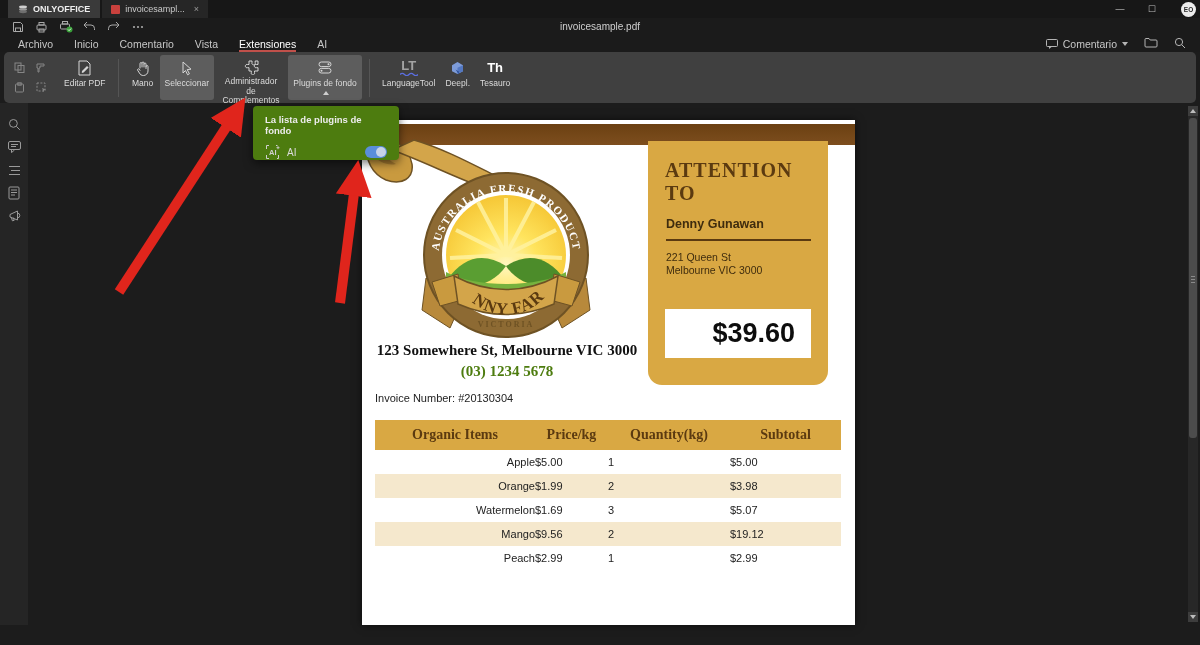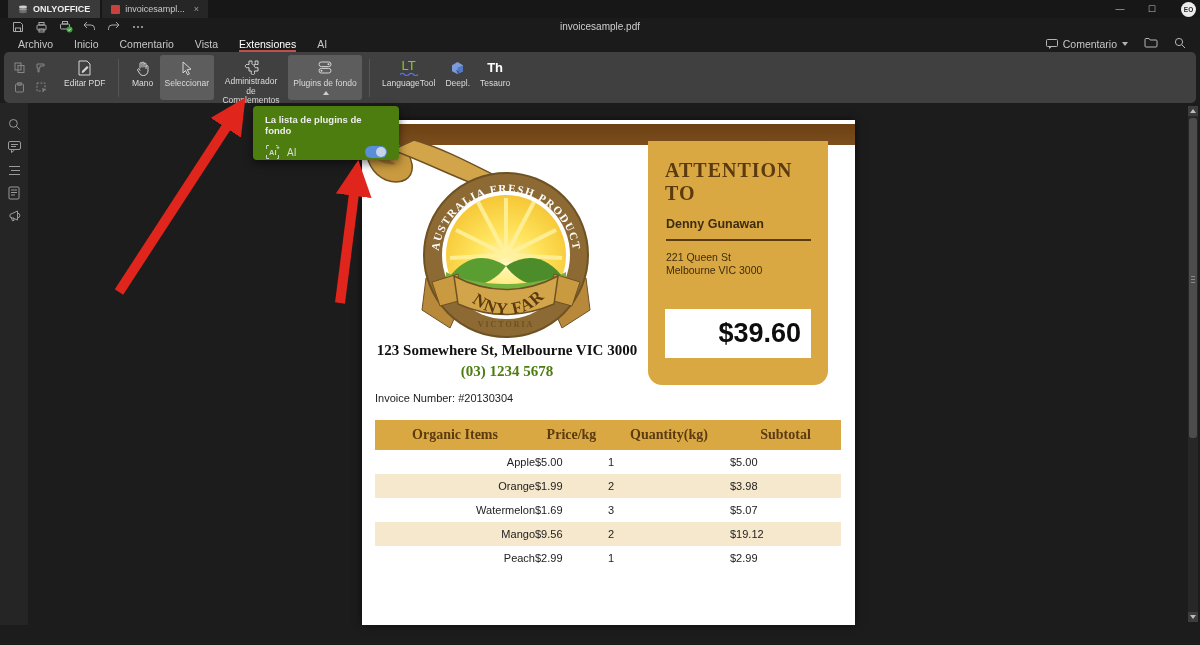--- a/index.html
+++ b/index.html
@@ -47,21 +47,21 @@
             border-radius:5px; display:flex; align-items:center; padding:0 8px; }
   .grid4 { display:grid; grid-template-columns:15px 15px; grid-template-rows:15px 15px; gap:5px 7px;
            color:#868686; margin-right:10px; }
   .grid4 .cell { display:flex; align-items:center; justify-content:center; }
   .rsep { width:1px; height:38px; background:#555; margin:0 7px; }
   .rbtn { display:flex; flex-direction:column; align-items:center; justify-content:flex-start;
           gap:2px; padding:4px 5px 2px; min-width:34px; border-radius:3px; color:#dcdcdc;
           font-size:8.5px; line-height:1.12; text-align:center; height:45px; }
   .rbtn.hl { background:#5d5d5d; }
   .rbtn .ric { height:18px; display:flex; align-items:center; justify-content:center; color:#d6d6d6; }
-  .lt-glyph { font-weight:normal; font-size:13px; color:#84cc16; line-height:12px; }
+  .lt-glyph { font-weight:bold; font-size:13px; color:#a3a3a3; line-height:12px; }
   .lt-wave { display:block; margin-top:0px; }
   .th-glyph { font-weight:bold; font-size:13px; color:#fff; }
   .caret-up { width:0; height:0; border-left:3px solid transparent; border-right:3px solid transparent;
               border-bottom:4px solid #cfcfcf; display:inline-block; margin-left:2px; }
   .lbl2 { max-width:64px; }
 
   
   .sidebar { position:absolute; left:0; top:103px; width:28px; height:522px; background:#252525;
              display:flex; flex-direction:column; align-items:center; gap:9px; padding-top:14px; }
   .sicon { width:14px; height:14px; color:#9a9a9a; display:flex; align-items:center; justify-content:center; }
@@ -85,21 +85,21 @@
 
   .gold-panel { position:absolute; left:286px; top:21px; width:180px; height:244px; background:#d9a843;
                 border-radius:0 0 14px 14px; }
   .att-heading { position:absolute; left:17px; top:18px; font-family:"Liberation Serif", serif;
                  font-weight:bold; font-size:20px; letter-spacing:1px; color:#5b3a10; }
   .att-name { position:absolute; left:18px; top:76px; font-size:12.5px; font-weight:bold; color:#3f2c0e; }
   .att-line { position:absolute; left:18px; top:98px; width:145px; border-top:2px solid #5b3a10; }
   .att-a1 { position:absolute; left:18px; top:110px; font-size:10.5px; color:#3f2c0e; }
   .att-a2 { position:absolute; left:18px; top:123px; font-size:10.5px; color:#3f2c0e; }
   .total-box { position:absolute; left:17px; top:168px; width:146px; height:49px; background:#ffffff;
-               display:flex; align-items:center; justify-content:flex-end; padding-right:10px;
+               display:flex; align-items:center; justify-content:flex-end; padding-right:16px;
                font-size:27px; font-weight:bold; color:#0d0d0d; }
 
   .inv-table { position:absolute; left:13px; top:300px; width:466px; border-collapse:collapse; }
   .inv-table th { background:#d9a843; color:#5b3a10; font-family:"Liberation Serif", serif;
                   font-weight:bold; font-size:14px; height:30px; }
   .inv-table td { font-size:11px; color:#222; height:24px; text-align:left; }
   .inv-table td.item { text-align:right; padding-left:30px; }
   .inv-table tr.stripe td { background:#f5e8cd; }
   .c1 { width:160px; } .c2 { width:73px; } .c3 { width:122px; } .c4 { width:111px; }
 

